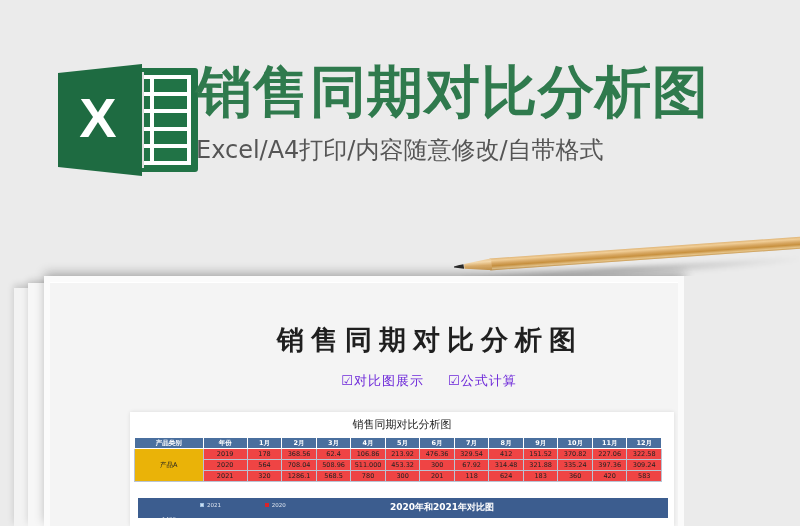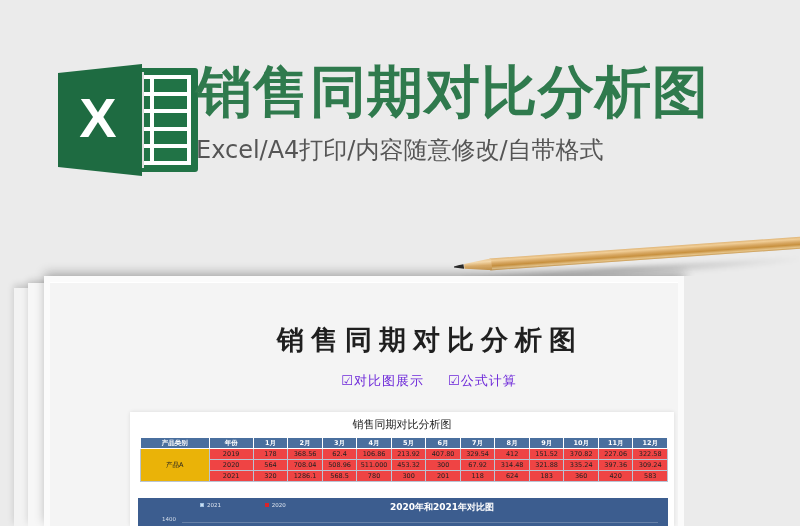--- a/index.html
+++ b/index.html
@@ -102,21 +102,21 @@
     position:absolute; left:130px; top:412px; width:544px; height:114px;
     background:#fff;
     box-shadow:0 0 4px rgba(0,0,0,.10);
     overflow:hidden;
   }
   .ss-title {
     text-align:center; font-size:11px; line-height:14px; color:#222;
     padding:6px 0 5px; font-weight:normal;
     font-family:"DejaVu Sans","Liberation Sans",sans-serif;
   }
-  table.grid { border-collapse:collapse; margin:0 10px; width:calc(100% - 16px);
+  table.grid { border-collapse:collapse; margin:0 4px; width:calc(100% - 16px);
     table-layout:fixed; }
   table.grid th, table.grid td {
     border:1px solid #ffffff;
     font-size:6.5px; line-height:9px; text-align:center;
     font-family:"DejaVu Sans","Liberation Sans",sans-serif;
     height:11px; padding:0;
   }
   table.grid th {
     background:#4a6f9e; color:#fff; font-weight:bold;
     border-color:#ffffff;
@@ -124,21 +124,21 @@
   table.grid td {
     background:#ef4444; color:#222; border:1px solid #b9c4d4;
   }
   table.grid td.cat {
     background:#eab308; font-weight:normal;
   }
   col.c-cat { width:13%; } col.c-yr { width:8.4%; }
 
   
   .chart-panel {
-    position:absolute; left:138px; top:498px; width:530px; height:28px;
+    position:absolute; left:138px; top:498px; width:530px; height:20px;
     background:#3c5d8f; overflow:hidden;padding-left:9px;
   }
   .chart-legend {
     position:absolute; left:62px; top:4px; font-size:5.5px; color:#dfe6f0;
     font-family:"DejaVu Sans",sans-serif;
   }
   .chart-legend .lg { display:inline-block; margin-right:42px; }
   .chart-legend .sw { display:inline-block; width:4px; height:4px;
     vertical-align:middle; margin-right:3px; }
   .chart-legend .sw.a { background:#cfe0f2; border:1px solid #9fc0e0; }
@@ -277,21 +277,21 @@
       </thead>
       <tbody>
         <tr>
           <td class="cat" rowspan="3">产品A</td>
           <td>2019</td>
           <td>178</td>
           <td>368.56</td>
           <td>62.4</td>
           <td>106.86</td>
           <td>213.92</td>
-          <td>407.80</td>
+          <td>476.36</td>
           <td>329.54</td>
           <td>412</td>
           <td>151.52</td>
           <td>370.82</td>
           <td>227.06</td>
           <td>322.58</td>
         </tr>
         <tr>
           <td>2020</td>
           <td>564</td>

